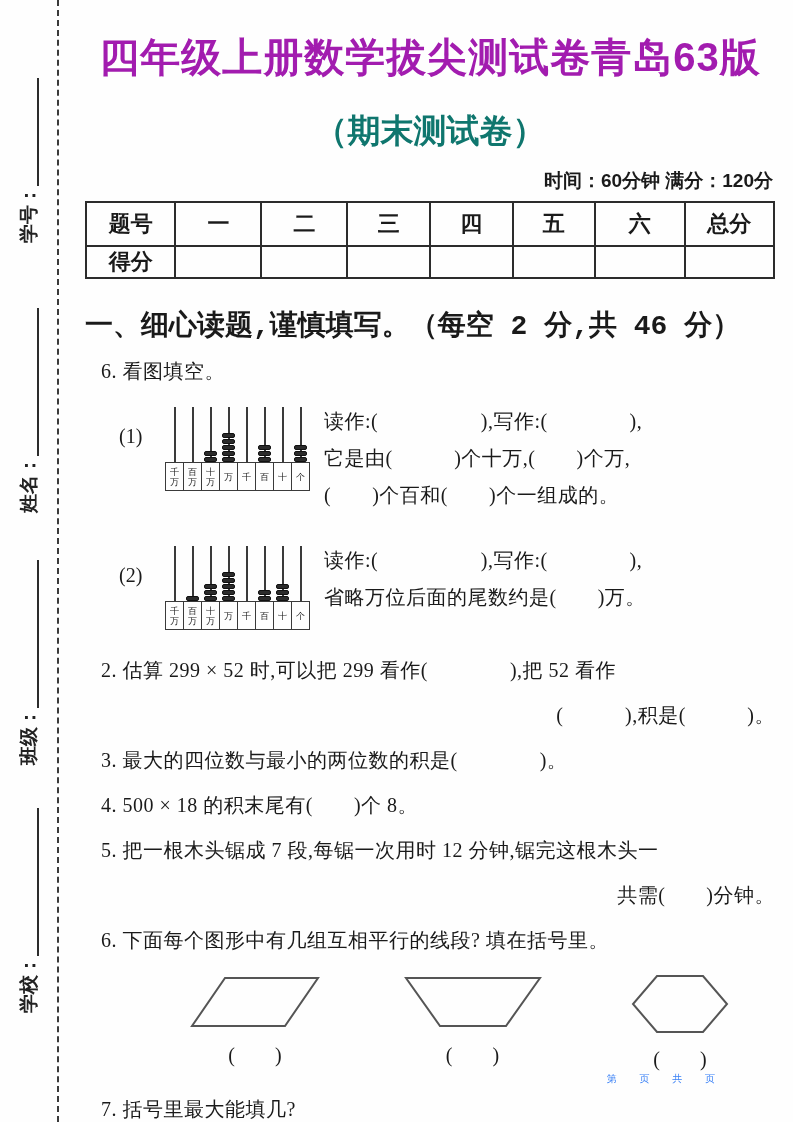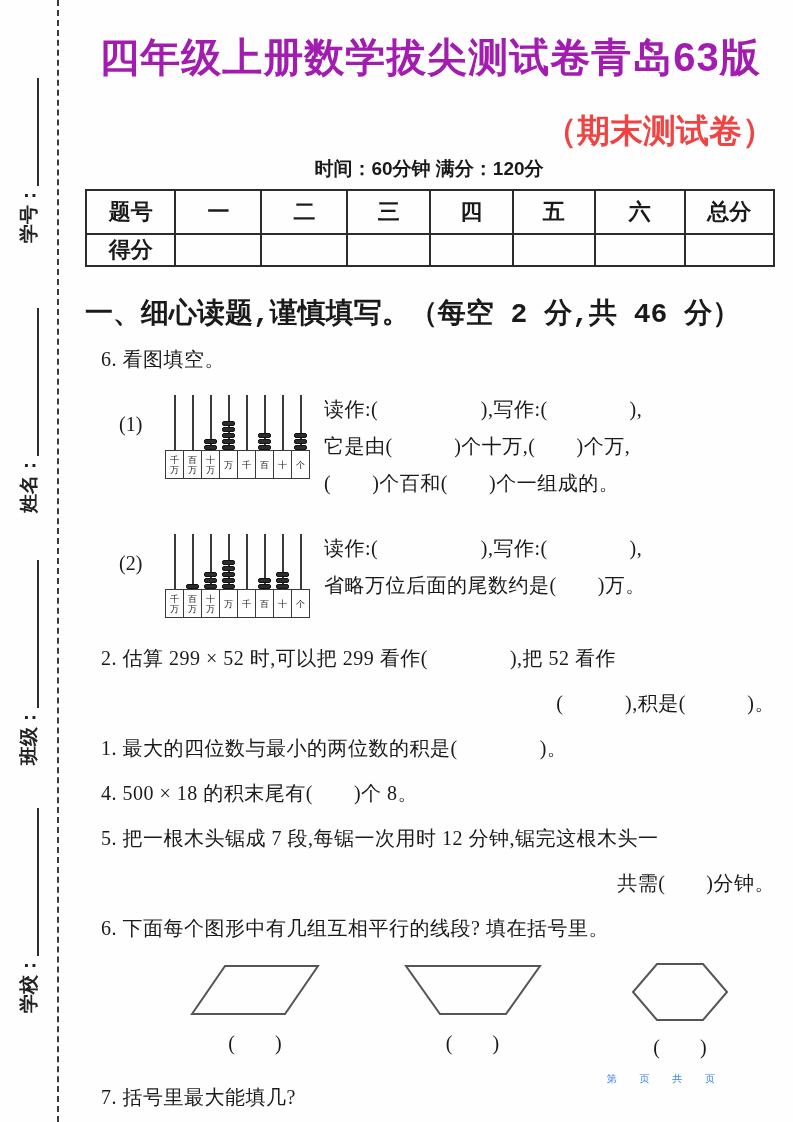--- a/index.html
+++ b/index.html
@@ -10,22 +10,22 @@
     font-family:"Liberation Serif", serif;
   }
   
   .dashed-line { position:absolute; left:57px; top:0; bottom:0; width:0; border-left:2px dashed #3a3a3a; }
   .sfield { position:absolute; left:16px; transform-origin:left top; transform:rotate(-90deg) translateX(-100%); white-space:nowrap; }
   .sfield-inner { display:inline-flex; align-items:baseline; font-family:"Liberation Sans", sans-serif; font-weight:bold; font-size:19px; color:#222; }
   .sfield-line { display:inline-block; border-bottom:2px solid #2c2c2c; align-self:flex-end; margin-bottom:3px; }
   
   .main { position:absolute; left:85px; top:0; width:690px; }
   .title { margin-top:30px; text-align:center; font-family:"Liberation Sans", sans-serif; font-weight:bold; font-size:40px; letter-spacing:1px; color:#a21caf; }
-  .subtitle { margin-top:24px; text-align:right; font-family:"Liberation Sans", sans-serif; font-weight:bold; font-size:33px; color:#ef4444; }
-  .meta { margin-top:2px; text-align:center; font-family:"Liberation Sans", sans-serif; font-weight:bold; font-size:19px; padding-right:2px; }
+  .subtitle { margin-top:24px; text-align:center; font-family:"Liberation Sans", sans-serif; font-weight:bold; font-size:33px; color:#0f766e; }
+  .meta { margin-top:14px; text-align:right; font-family:"Liberation Sans", sans-serif; font-weight:bold; font-size:19px; padding-right:2px; }
   table.score-table { margin-top:7px; width:100%; border-collapse:collapse; table-layout:fixed; }
   table.score-table td { border:2px solid #2c2c2c; height:31px; text-align:center; vertical-align:middle;
     font-family:"Liberation Sans", sans-serif; font-weight:bold; font-size:22px; }
   table.score-table tr:first-child td { height:44px;border-radius:9px; }
   .sec-heading { margin-top:27px; font-family:Liberation Mono, monospace; font-weight:bold; font-size:28px; }
   .q { font-size:20px; line-height:36px; margin-left:16px; margin-top:9px; letter-spacing:0.5px; }
   .q-cont { margin-left:40px;text-align:right; }
   
   .part { display:flex; align-items:flex-start; margin-left:34px; margin-top:14px; }
   .part-label { font-size:20px; width:46px; padding-top:22px; flex:none; }
@@ -250,21 +250,21 @@
           </div>
         </div>
       <div class="part-lines">
         <div>读作:(　　　　　),写作:(　　　　),</div>
         <div>省略万位后面的尾数约是(　　)万。</div>
       </div>
     </div>
 
     <div class="q" style="margin-top:22px">2. 估算 299 × 52 时,可以把 299 看作(　　　　),把 52 看作</div>
     <div class="q q-cont">(　　　),积是(　　　)。</div>
-    <div class="q">1. 最大的四位数与最小的两位数的积是(　　　　)。</div>
+    <div class="q">3. 最大的四位数与最小的两位数的积是(　　　　)。</div>
     <div class="q">4. 500 × 18 的积末尾有(　　)个 8。</div>
     <div class="q">5. 把一根木头锯成 7 段,每锯一次用时 12 分钟,锯完这根木头一</div>
     <div class="q q-cont">共需(　　)分钟。</div>
     <div class="q">6. 下面每个图形中有几组互相平行的线段? 填在括号里。</div>
 
     <div class="shapes-row">
       <div class="shape-block">
         <svg class="shape-svg" width="150" height="60" viewBox="0 0 150 60">
           <polygon points="45,6 138,6 105,54 12,54"></polygon>
         </svg>

